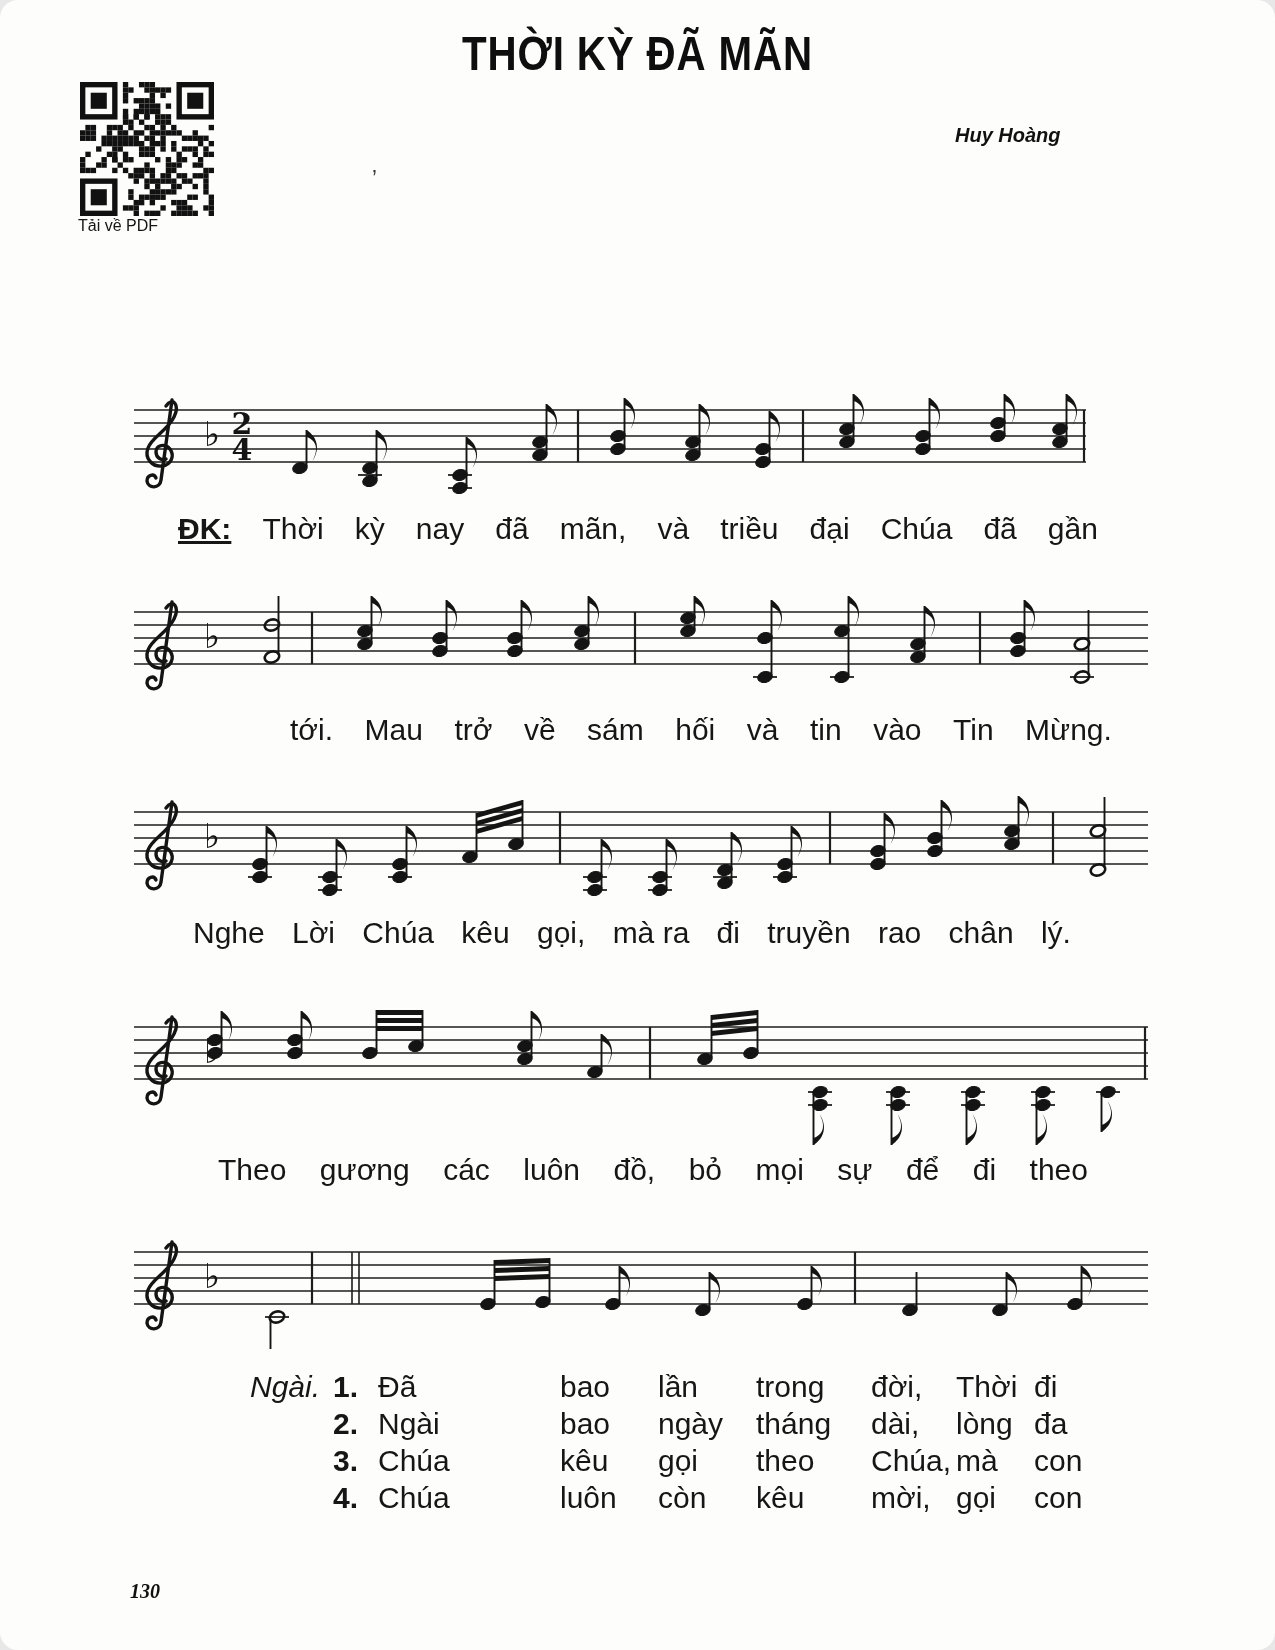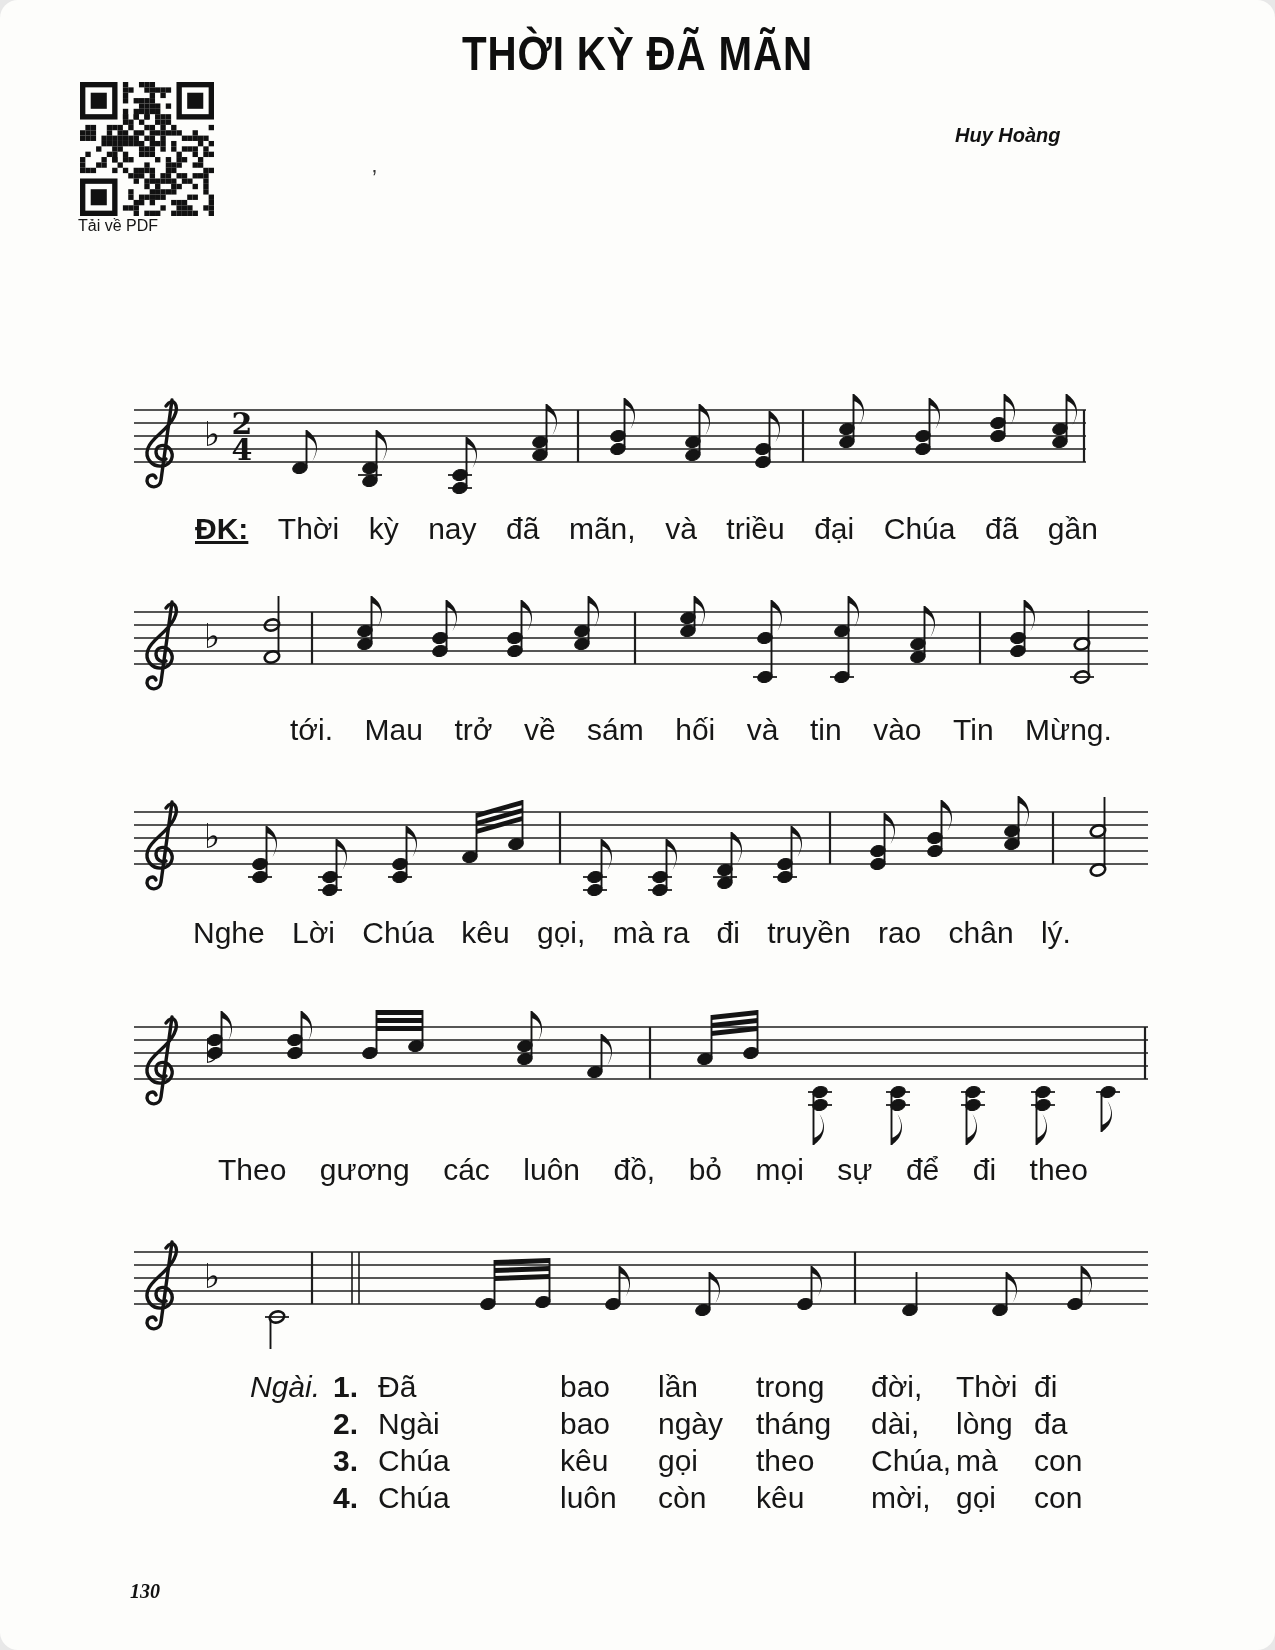--- a/index.html
+++ b/index.html
@@ -9,21 +9,21 @@
          font-size:48px;font-weight:700;letter-spacing:1px;color:#0e0e0e;
          transform:scaleX(.84);transform-origin:50% 0;}
   .author{position:absolute;left:955px;top:112px;font-size:20px;font-weight:700;font-style:italic;color:#111;margin-top:12px;}
   .qr{position:absolute;left:80px;top:82px;width:134px;height:134px;}
   .qrcap{position:absolute;left:78px;top:217px;font-size:16px;color:#151515;}
   .insp{position:absolute;left:216px;top:331px;font-size:24px;color:#222;}
   .speck{position:absolute;left:372px;top:165px;font-size:22px;color:#333;}
   .staff{position:absolute;}
   .lyr{position:absolute;display:flex;justify-content:space-between;align-items:baseline;
        font-size:30px;white-space:nowrap;color:#161616;}
-  .dk{font-weight:700;text-decoration:underline;margin-left:17px;}
+  .dk{font-weight:700;text-decoration:underline;}
   .ngai{position:absolute;left:250px;top:1370px;font-size:30px;color:#161616;font-style:italic;}
   .verses{position:absolute;left:333px;top:1368px;display:grid;
           grid-template-columns:45px 182px 98px 98px 115px 85px 78px auto;
           font-size:30px;line-height:37px;color:#161616;}
   .verses span{display:block;}
   .vnum{font-weight:700;}
   .pageno{position:absolute;left:130px;top:1580px;font-size:20px;font-weight:700;font-style:italic;
           font-family:"Liberation Serif",serif;color:#111;}
 </style>
 </head>

